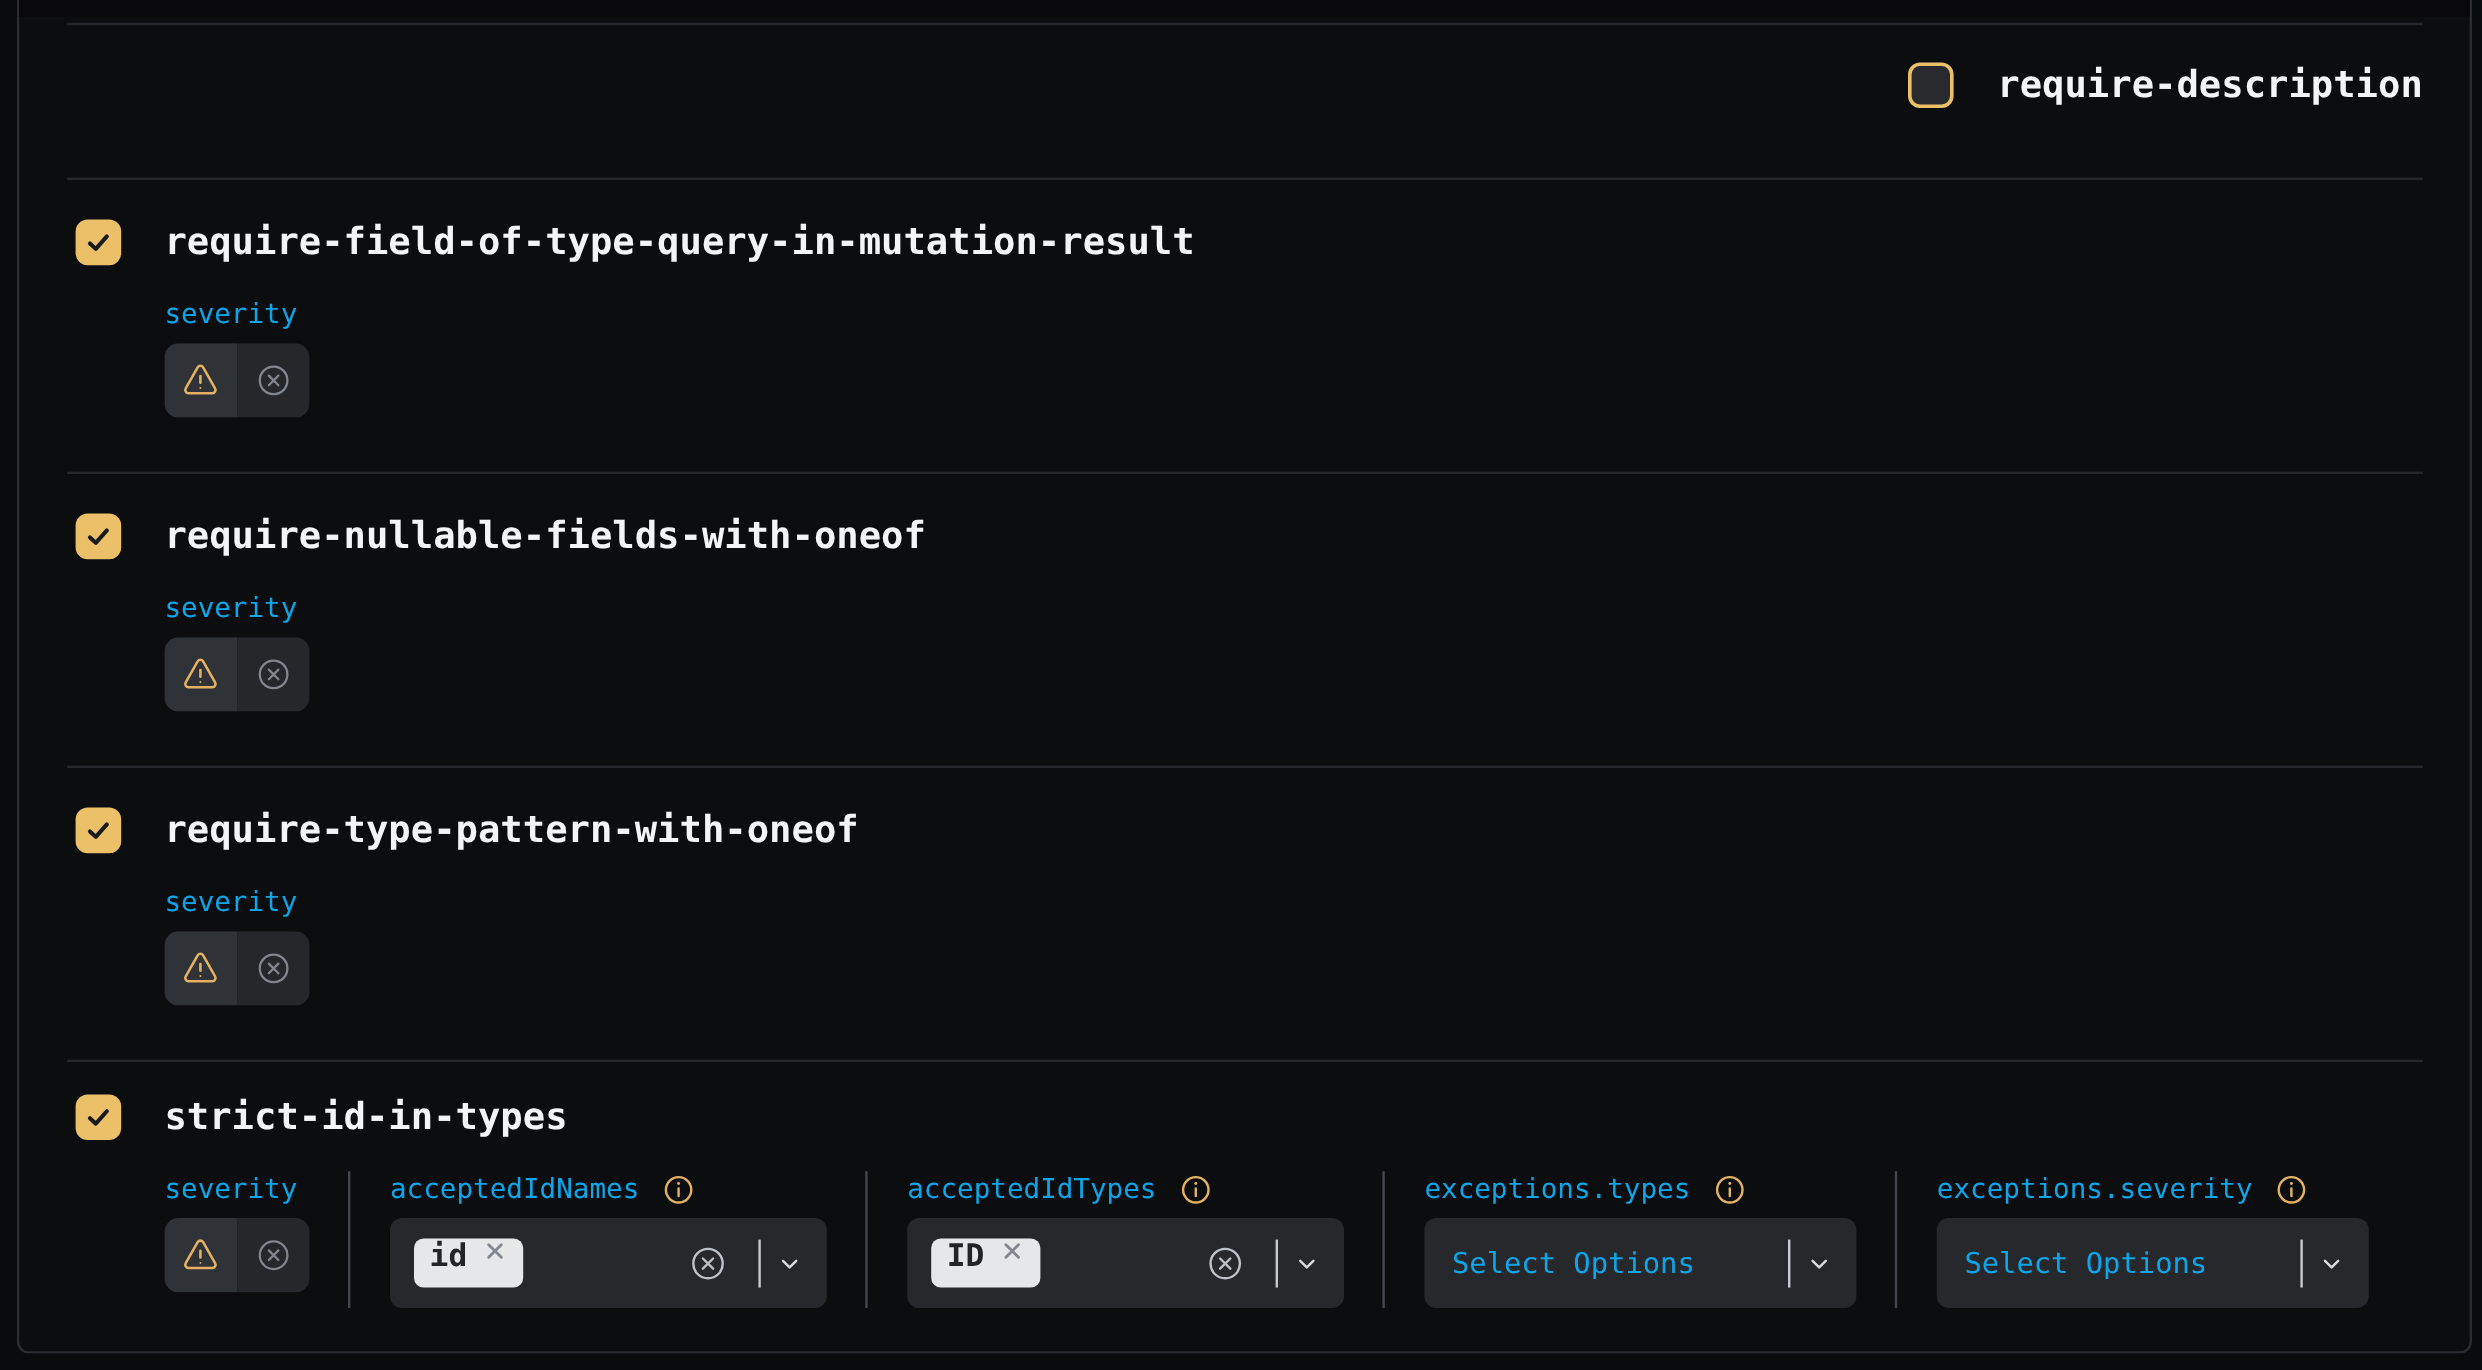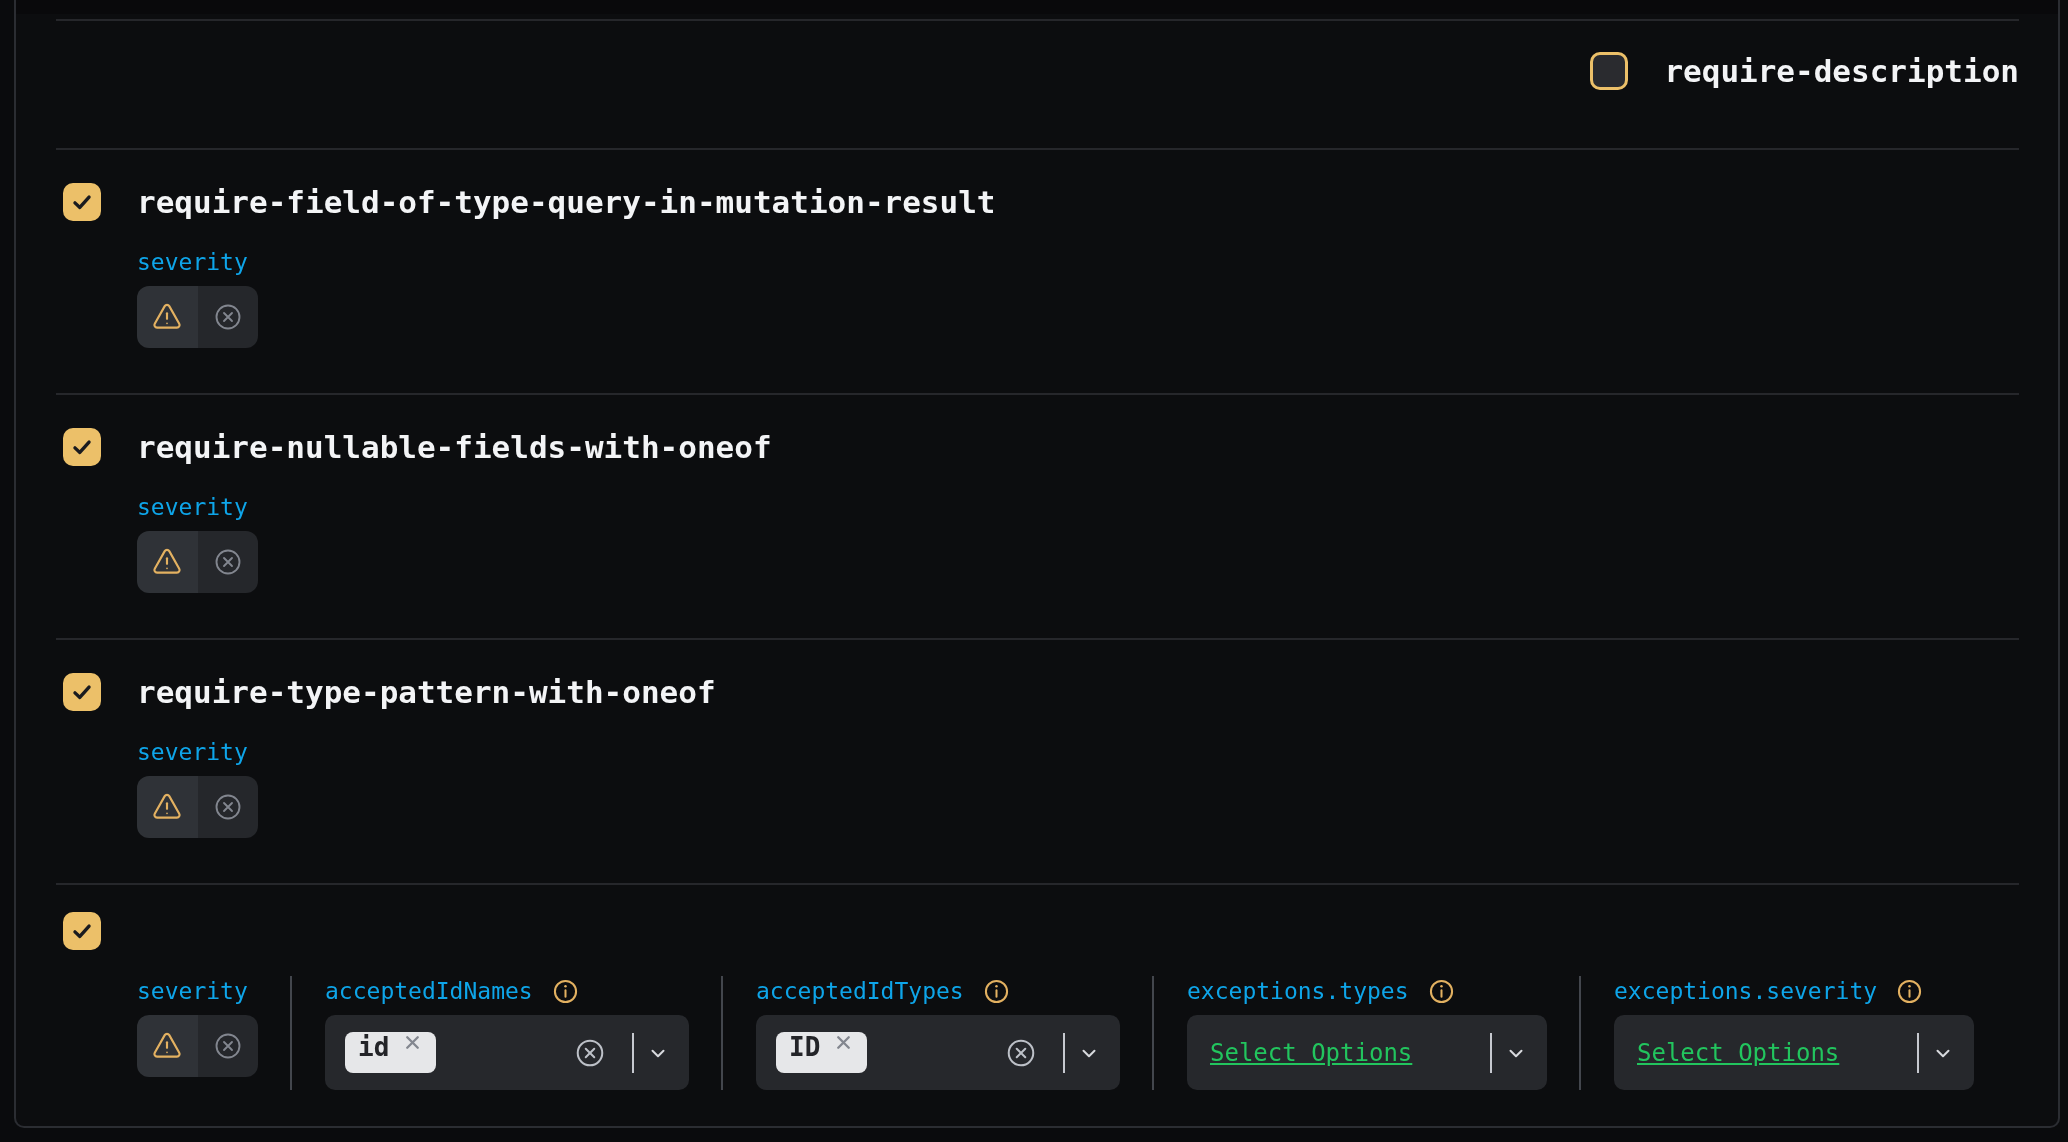--- a/index.html
+++ b/index.html
@@ -63,21 +63,21 @@
   .selectbox.multi { width:364px; padding:0 20px; }
   .selectbox.empty { width:360px; padding:0 20px 0 23px; }
   .flex-spacer { flex:1; }
 
   .tag {
     height:41px; background:#e6e7e9; border-radius:8px; padding:0 13px;
     display:flex; gap:13px;
   }
   .tag-text { font-size:26px; font-weight:700; color:#232428; }
 
-  .placeholder { font-size:24px; color:#22c55e; white-space:nowrap;text-decoration:underline; }
+  .placeholder { font-size:24px; color:#0ea5e9; white-space:nowrap; }
 
   .sep-bar { width:2px; height:40px; background:#c6c9cf; flex:none; margin:0 13px; }
   .clear-btn { flex:none; display:flex; margin-right:13px; cursor:pointer; }
   .chev { flex:none; display:flex; cursor:pointer; }
   svg { display:block; }
 </style>
 </head>
 <body>
 
 <div class="panel">
@@ -210,20 +210,21 @@
 
     <section class="rule rule-last">
       <div class="rule-header">
         <div class="checkbox checked">
             <span>
   <svg width="26" height="26" viewBox="0 0 24 24" fill="none" stroke="#1a1b1f" stroke-width="3.1" stroke-linecap="round" stroke-linejoin="round">
                 <path d="M5.5 12.8 L10 17 L18.5 7.4"></path>
               </svg>
 </span>
           </div>
+        <div class="rule-title">strict-id-in-types</div>
       </div>
       <div class="rule-body">
 
         <div class="opt-col">
           <div class="opt-label-row">
               <span class="opt-label">severity</span>
             </div>
           <div class="severity-control">
             <div class="seg selected">
                 <span>

